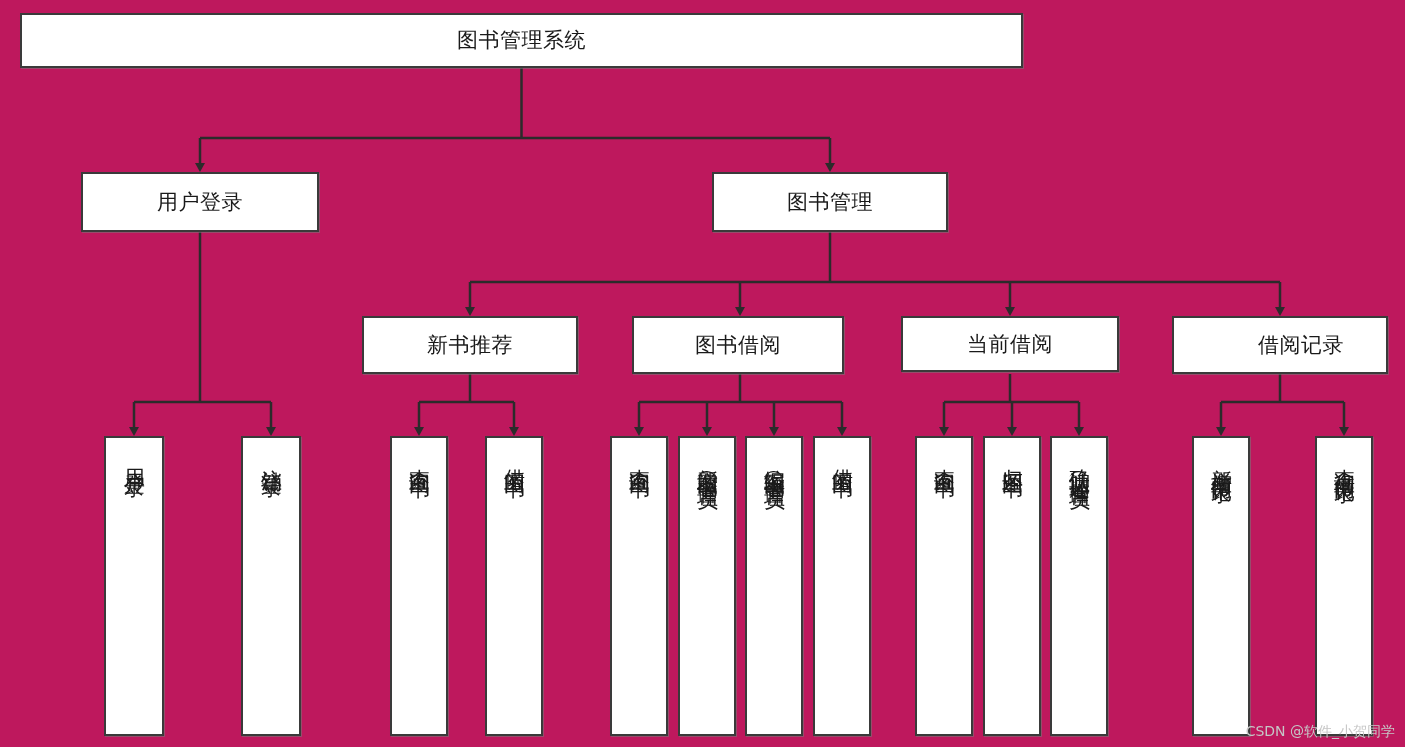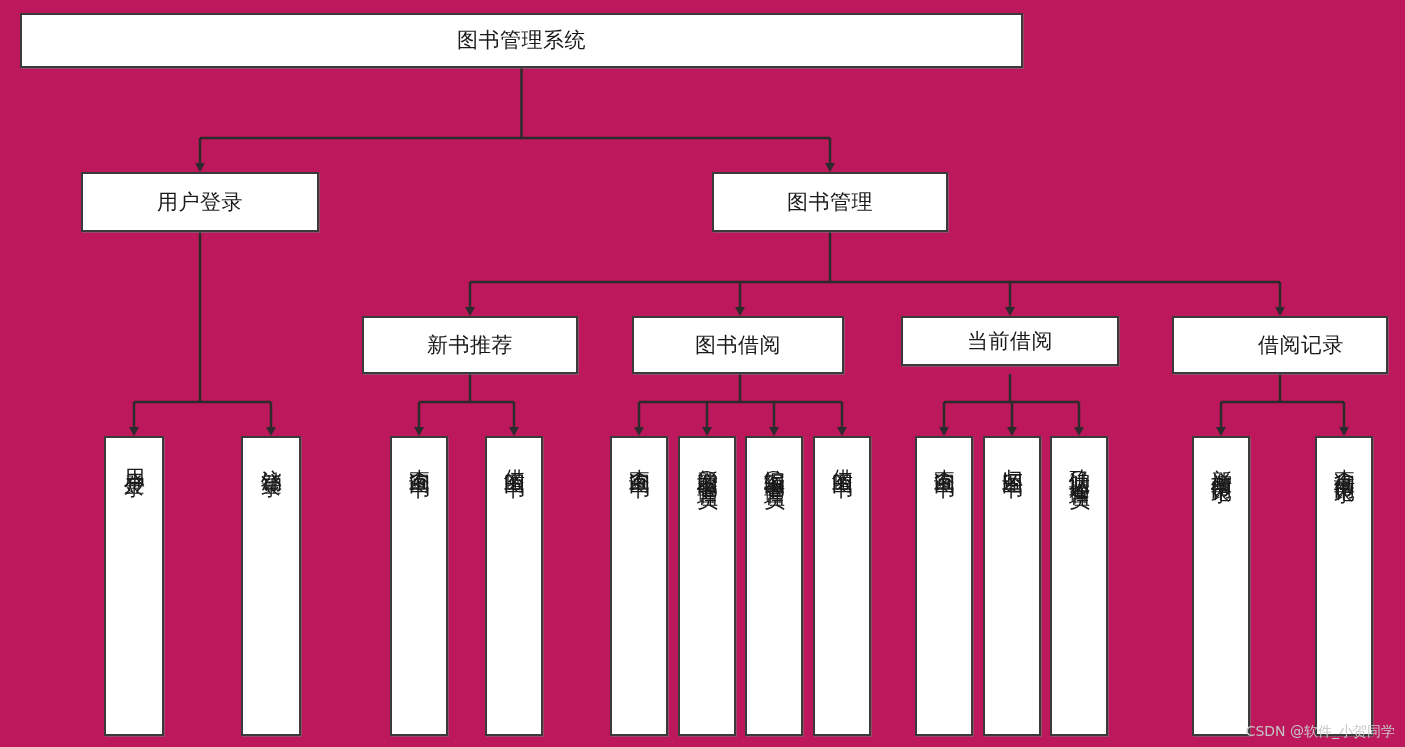--- a/index.html
+++ b/index.html
@@ -122,21 +122,21 @@
       </div>
       <div class="node horiz" style="left: 712px; top: 172px; width: 236px; height: 60px;">
         <span class="label">图书管理</span>
       </div>
       <div class="node horiz" style="left: 362px; top: 316px; width: 216px; height: 58px;">
         <span class="label">新书推荐</span>
       </div>
       <div class="node horiz" style="left: 632px; top: 316px; width: 212px; height: 58px;">
         <span class="label">图书借阅</span>
       </div>
-      <div class="node horiz" style="left: 901px; top: 316px; width: 218px; height: 50px;">
+      <div class="node horiz" style="left: 901px; top: 316px; width: 218px; height: 56px;">
         <span class="label">当前借阅</span>
       </div>
       <div class="node horiz" style="left: 1172px; top: 316px; width: 216px; height: 58px; padding-left: 42px;">
         <span class="label">借阅记录</span>
       </div>
       <div class="node vert" style="left: 104px; top: 436px; width: 60px; height: 300px;">
         <span class="label">用户登录</span>
       </div>
       <div class="node vert" style="left: 241px; top: 436px; width: 60px; height: 300px;">
         <span class="label">注销登录</span>

